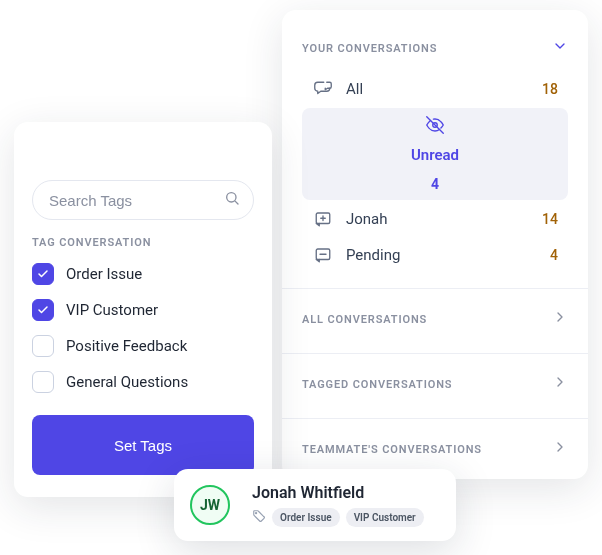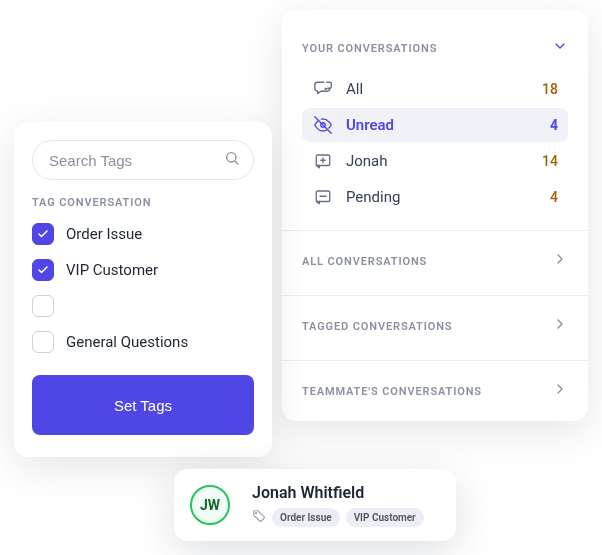--- a/index.html
+++ b/index.html
@@ -20,20 +20,21 @@
     width: 258px;
     background: #fff;
     border-radius: 14px;
     box-shadow: 0 10px 40px rgba(30,41,59,0.12);
     padding: 18px 18px 22px 18px;
     z-index: 2;
   }
   .search-wrap {
     position: relative;
     margin-bottom: 16px;
+    margin-top: 40px;
   }
   .search-input {
     width: 100%;
     height: 40px;
     border: 1px solid #e4e7ef;
     border-radius: 999px;
     padding: 0 40px 0 16px;
     font-size: 15px;
     color: #334155;
     outline: none;
@@ -127,20 +128,21 @@
     gap: 12px;
     padding: 8px 10px;
     border-radius: 8px;
     cursor: pointer;
   }
   .conv-item .ic { width: 22px; display:flex; justify-content:center; color:#667085; }
   .conv-item .label { flex: 1; font-size: 15px; color: #344054; }
   .conv-item .count { font-size: 14px; color: #a16207; font-weight: 500; }
   .conv-item.selected {
     background: #f1f2f8;
+    flex-direction: column;
   }
   .conv-item.selected .label { color: #4f46e5; font-weight: 600; }
   .conv-item.selected .count { color: #4f46e5; font-weight: 700; }
   .conv-item.selected .ic { color: #4f46e5; }
   .divider { height: 1px; background: #eceef4; margin: 8px 0; }
 
   
   .contact-card {
     position: absolute;
     left: 174px;
@@ -208,20 +210,21 @@
     <div class="tag-item">
       <span class="cbox checked">
         <svg width="12" height="12" viewBox="0 0 24 24" fill="none" stroke="#fff" stroke-width="3" stroke-linecap="round" stroke-linejoin="round">
             <polyline points="20 6 9 17 4 12"></polyline>
           </svg>
       </span>
       <span class="tag-label">VIP Customer</span>
     </div>
     <div class="tag-item">
       <span class="cbox"></span>
+      <span class="tag-label">Positive Feedback</span>
     </div>
     <div class="tag-item">
       <span class="cbox"></span>
       <span class="tag-label">General Questions</span>
     </div>
   </div>
   <button class="set-tags-btn">Set Tags</button>
 </div>
 
 <div class="conv-panel">

